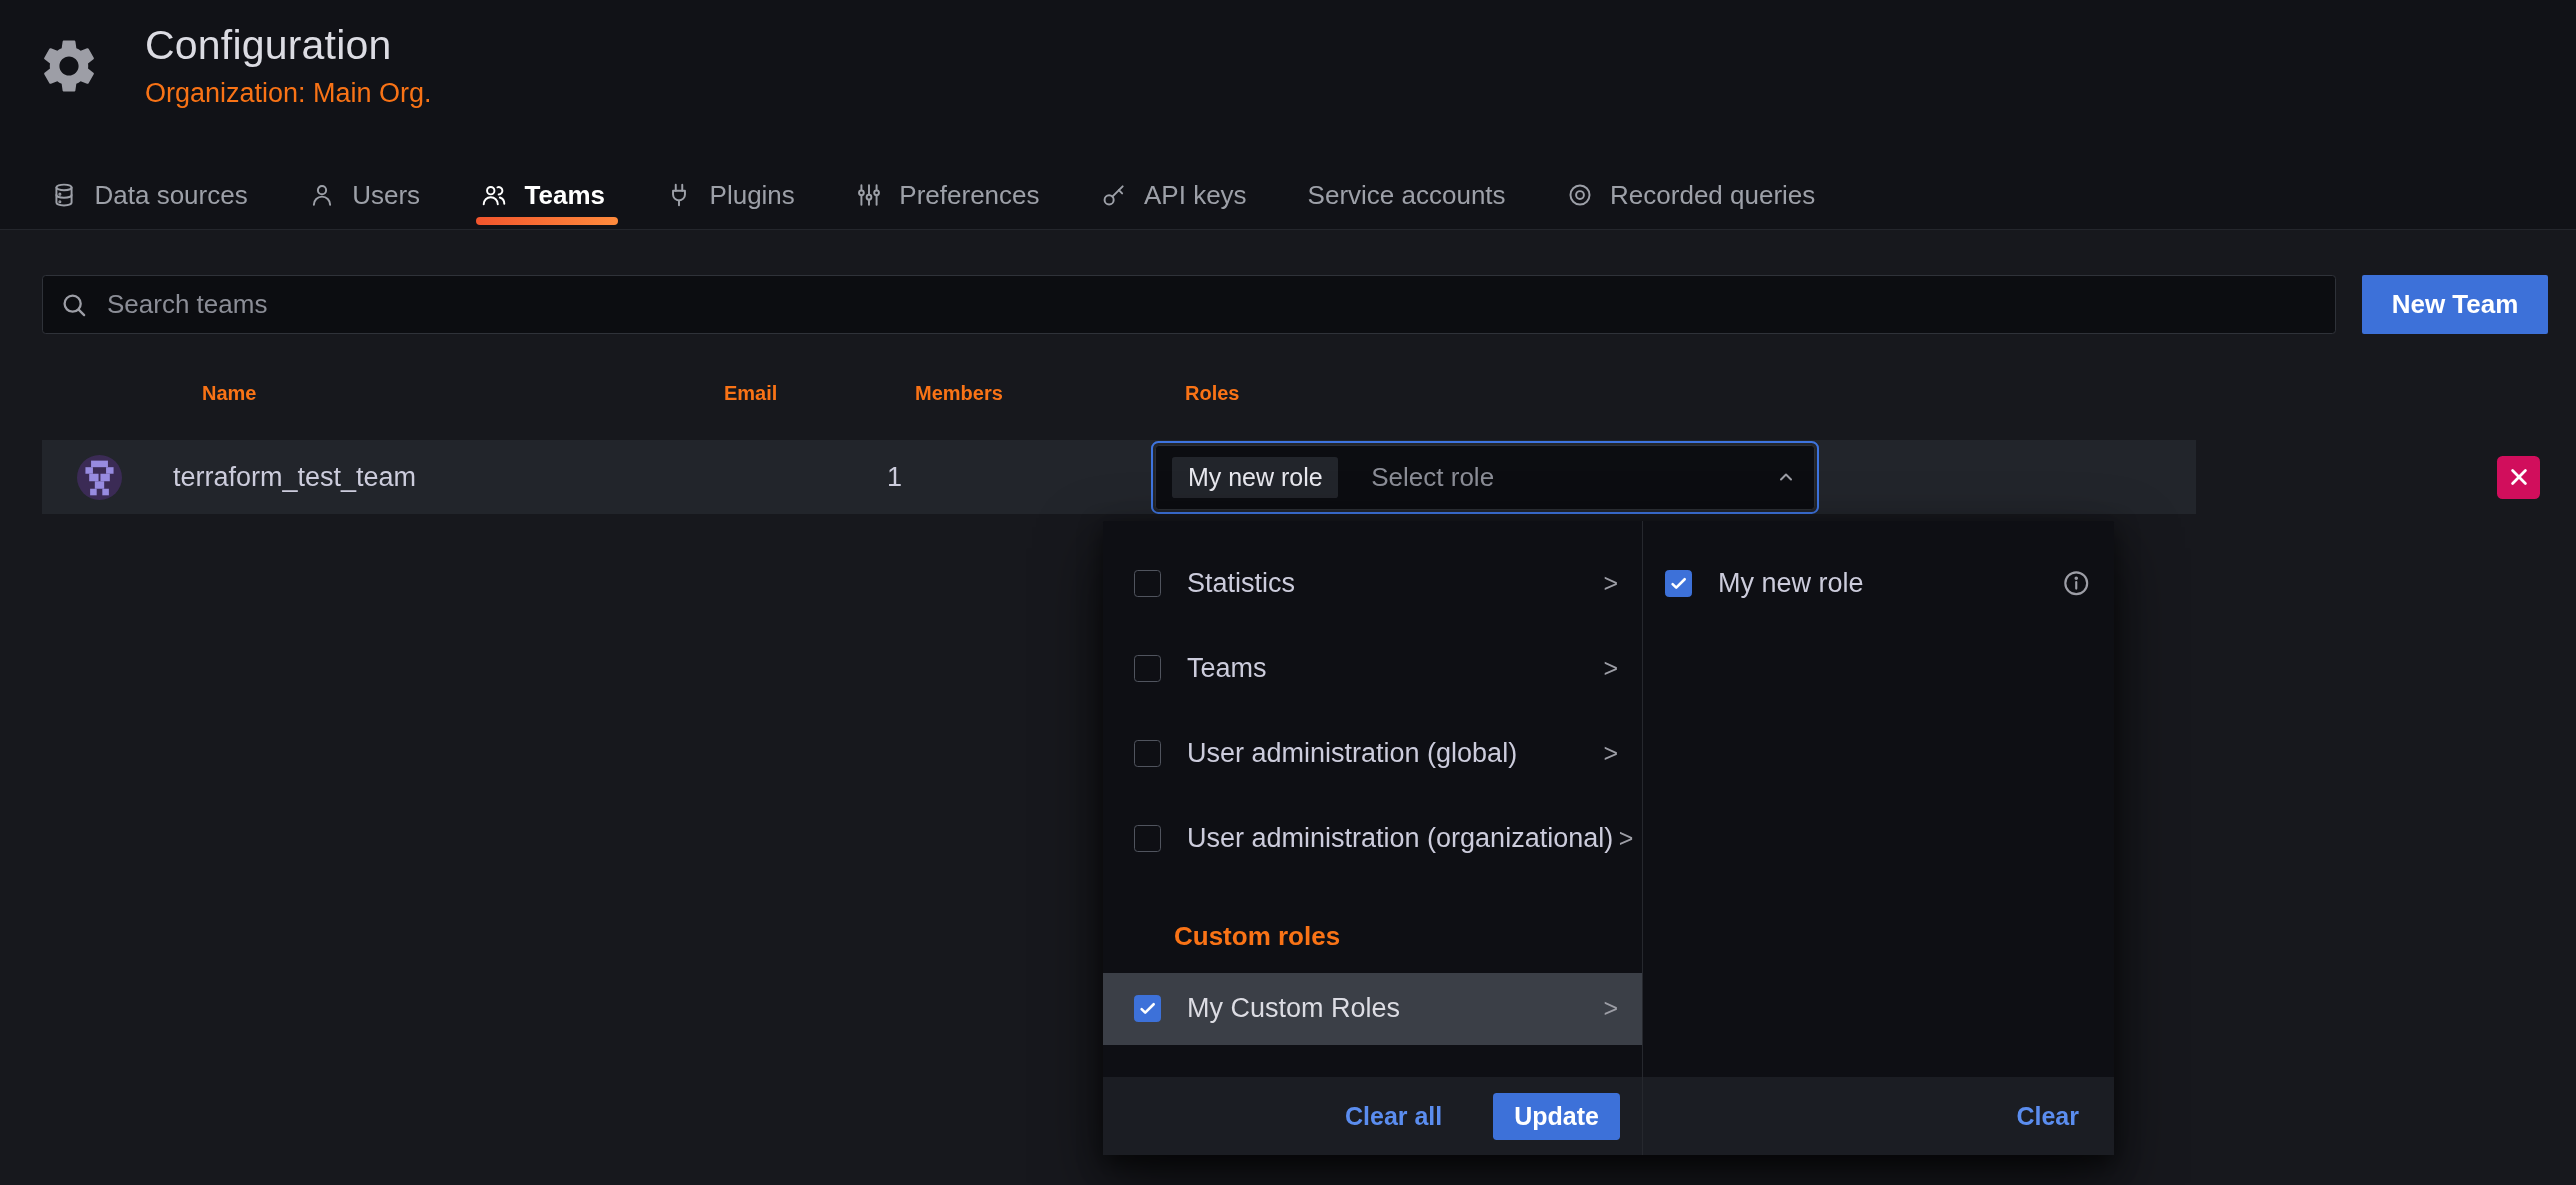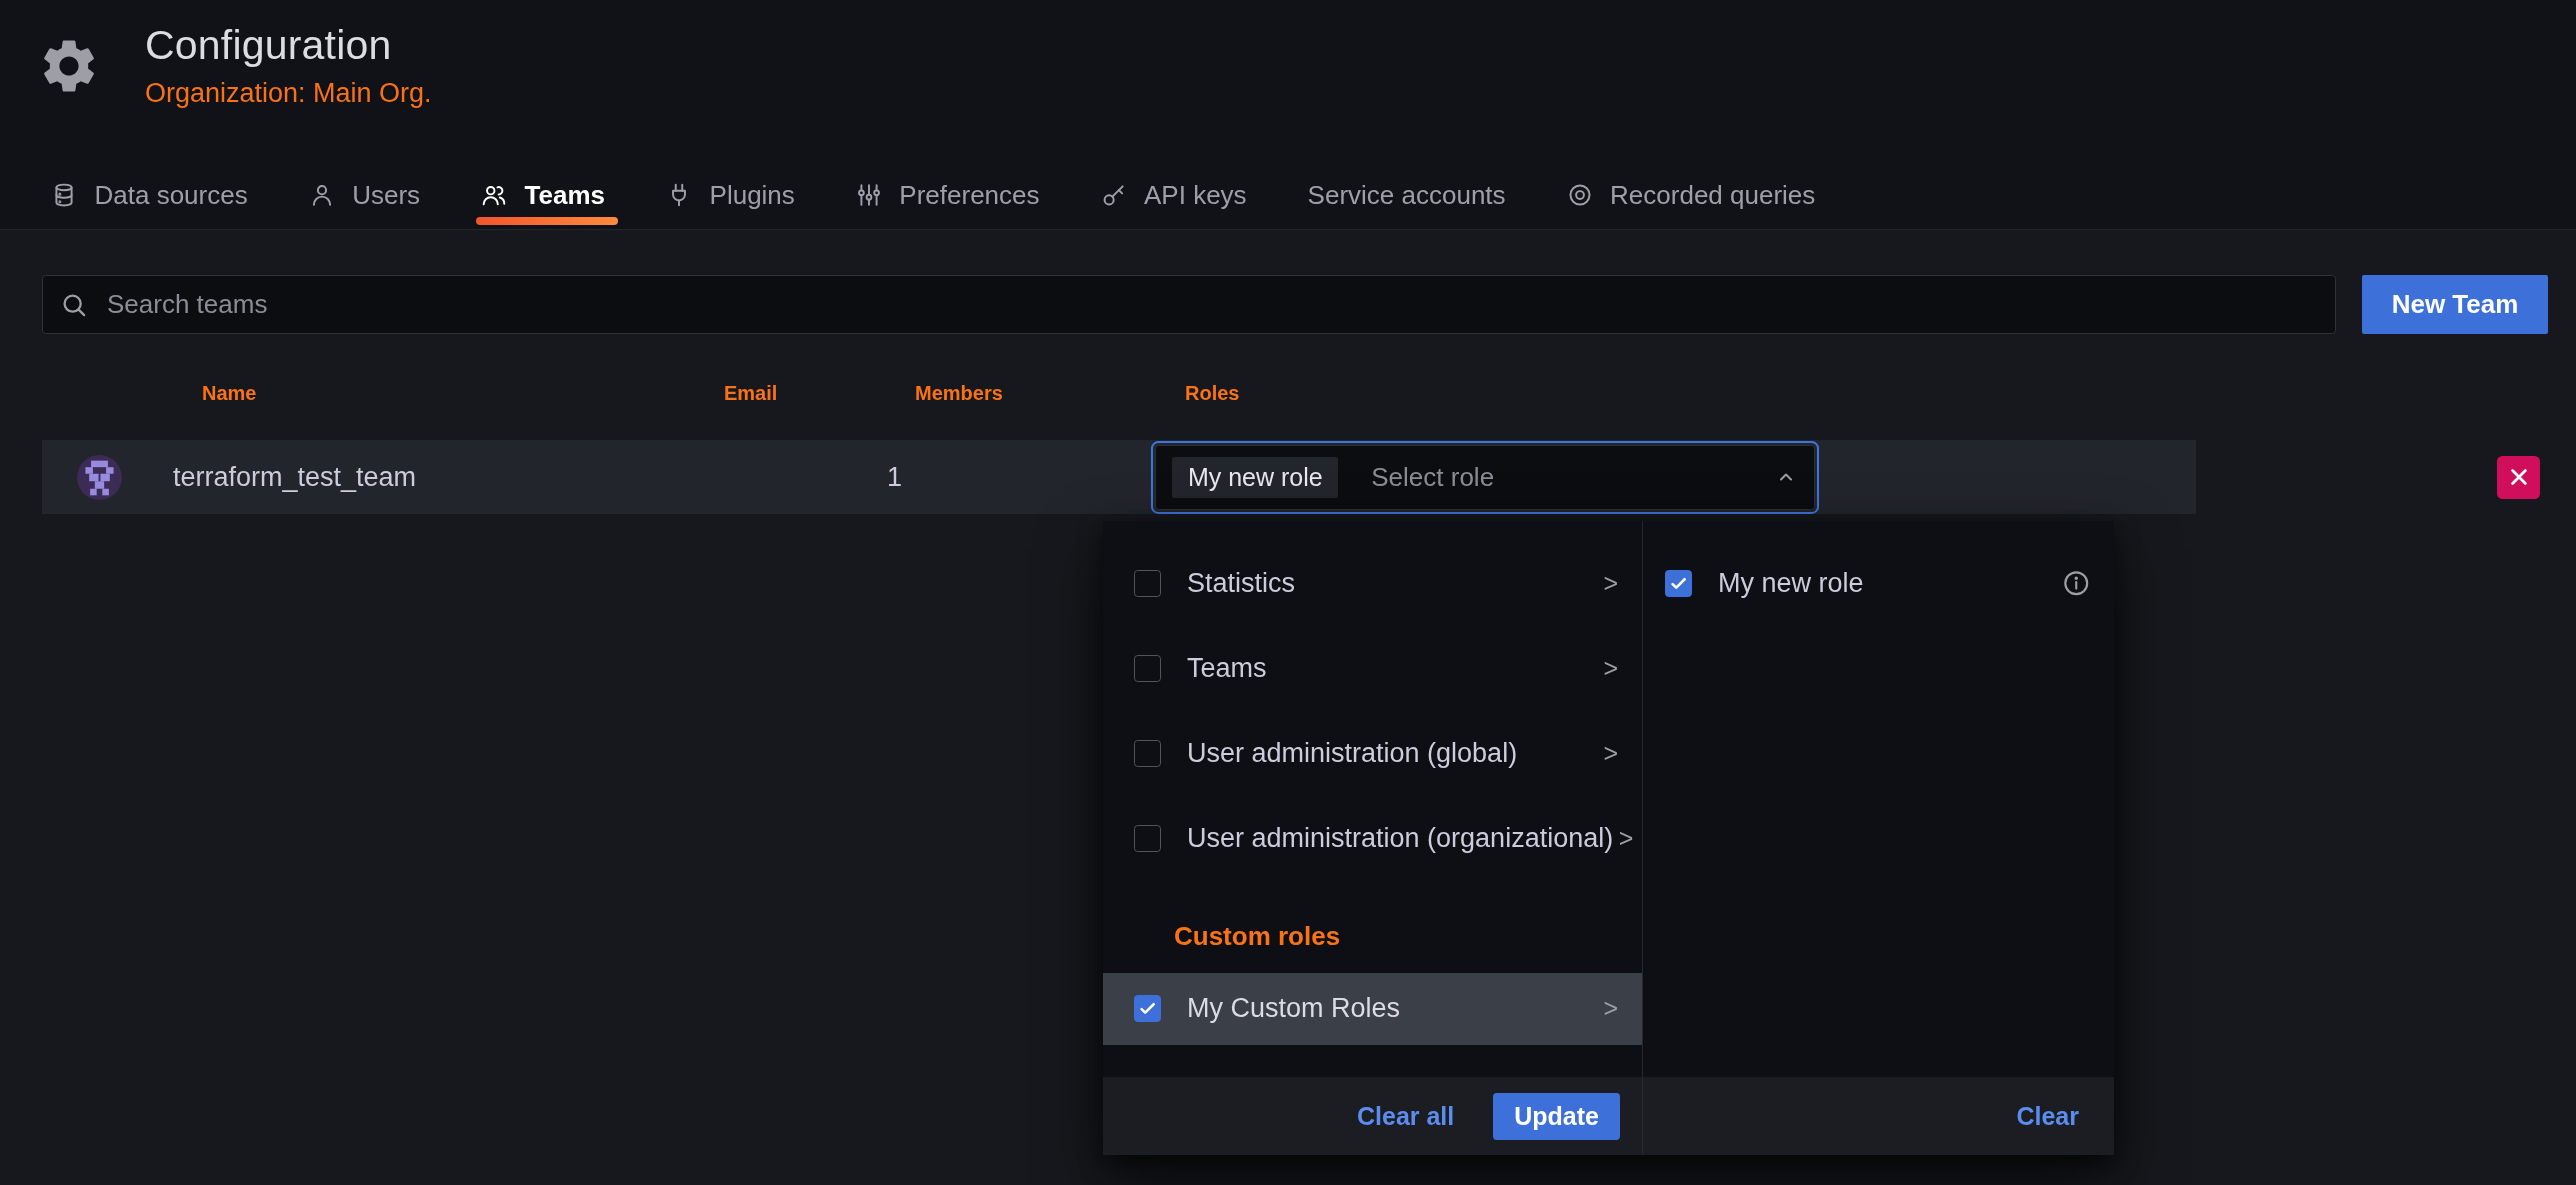--- a/index.html
+++ b/index.html
@@ -90,21 +90,21 @@
   .dd-item .lbl { margin-left: 26px; white-space: nowrap; }
   .chevron-right { margin-left: auto; padding-left: 5.5px; color: #9d9ea6; font-size: 25px; font-weight: 400; }
   .dd-section { margin-top: 32px; height: 46px; display: flex; align-items: center; padding-left: 71px; font-size: 26px; font-weight: 700; color: #f97316; }
   .dd-item.highlight { background: #3b3f47; height: 72px; margin-top: 13.8px; color: #dcdce3; }
   .dd-body-right { padding-top: 20px; }
   .dd-item.right-item { padding: 0 24px 0 22px; cursor: default; }
   .info-icon { margin-left: auto; width: 28.5px; height: 28.5px; color: #9d9ea6; cursor: pointer; flex: none; }
 
   .dd-footer {
     margin-top: auto; height: 78px; background: #1b1d23;
-    display: flex; align-items: center; justify-content: flex-end; gap: 23px; padding: 0 22px;
+    display: flex; align-items: center; justify-content: flex-end; gap: 35px; padding: 0 22px;
   }
   .link-btn { background: none; border: none; color: #5b8def; font-size: 25px; font-weight: 700; font-family: inherit; cursor: pointer; }
   .update-btn {
     background: #3d71d9; border: none; border-radius: 3.7px; height: 47px; padding: 0 21px;
     color: #ffffff; font-size: 25px; font-weight: 700; font-family: inherit; cursor: pointer; margin-left: 16px;
   }
   .dd-footer.right { padding-right: 35px; }
 
   
   .cb { width: 27px; height: 27px; border: 1.8px solid #50545e; border-radius: 3.7px; background: transparent; flex: none; cursor: pointer; }

